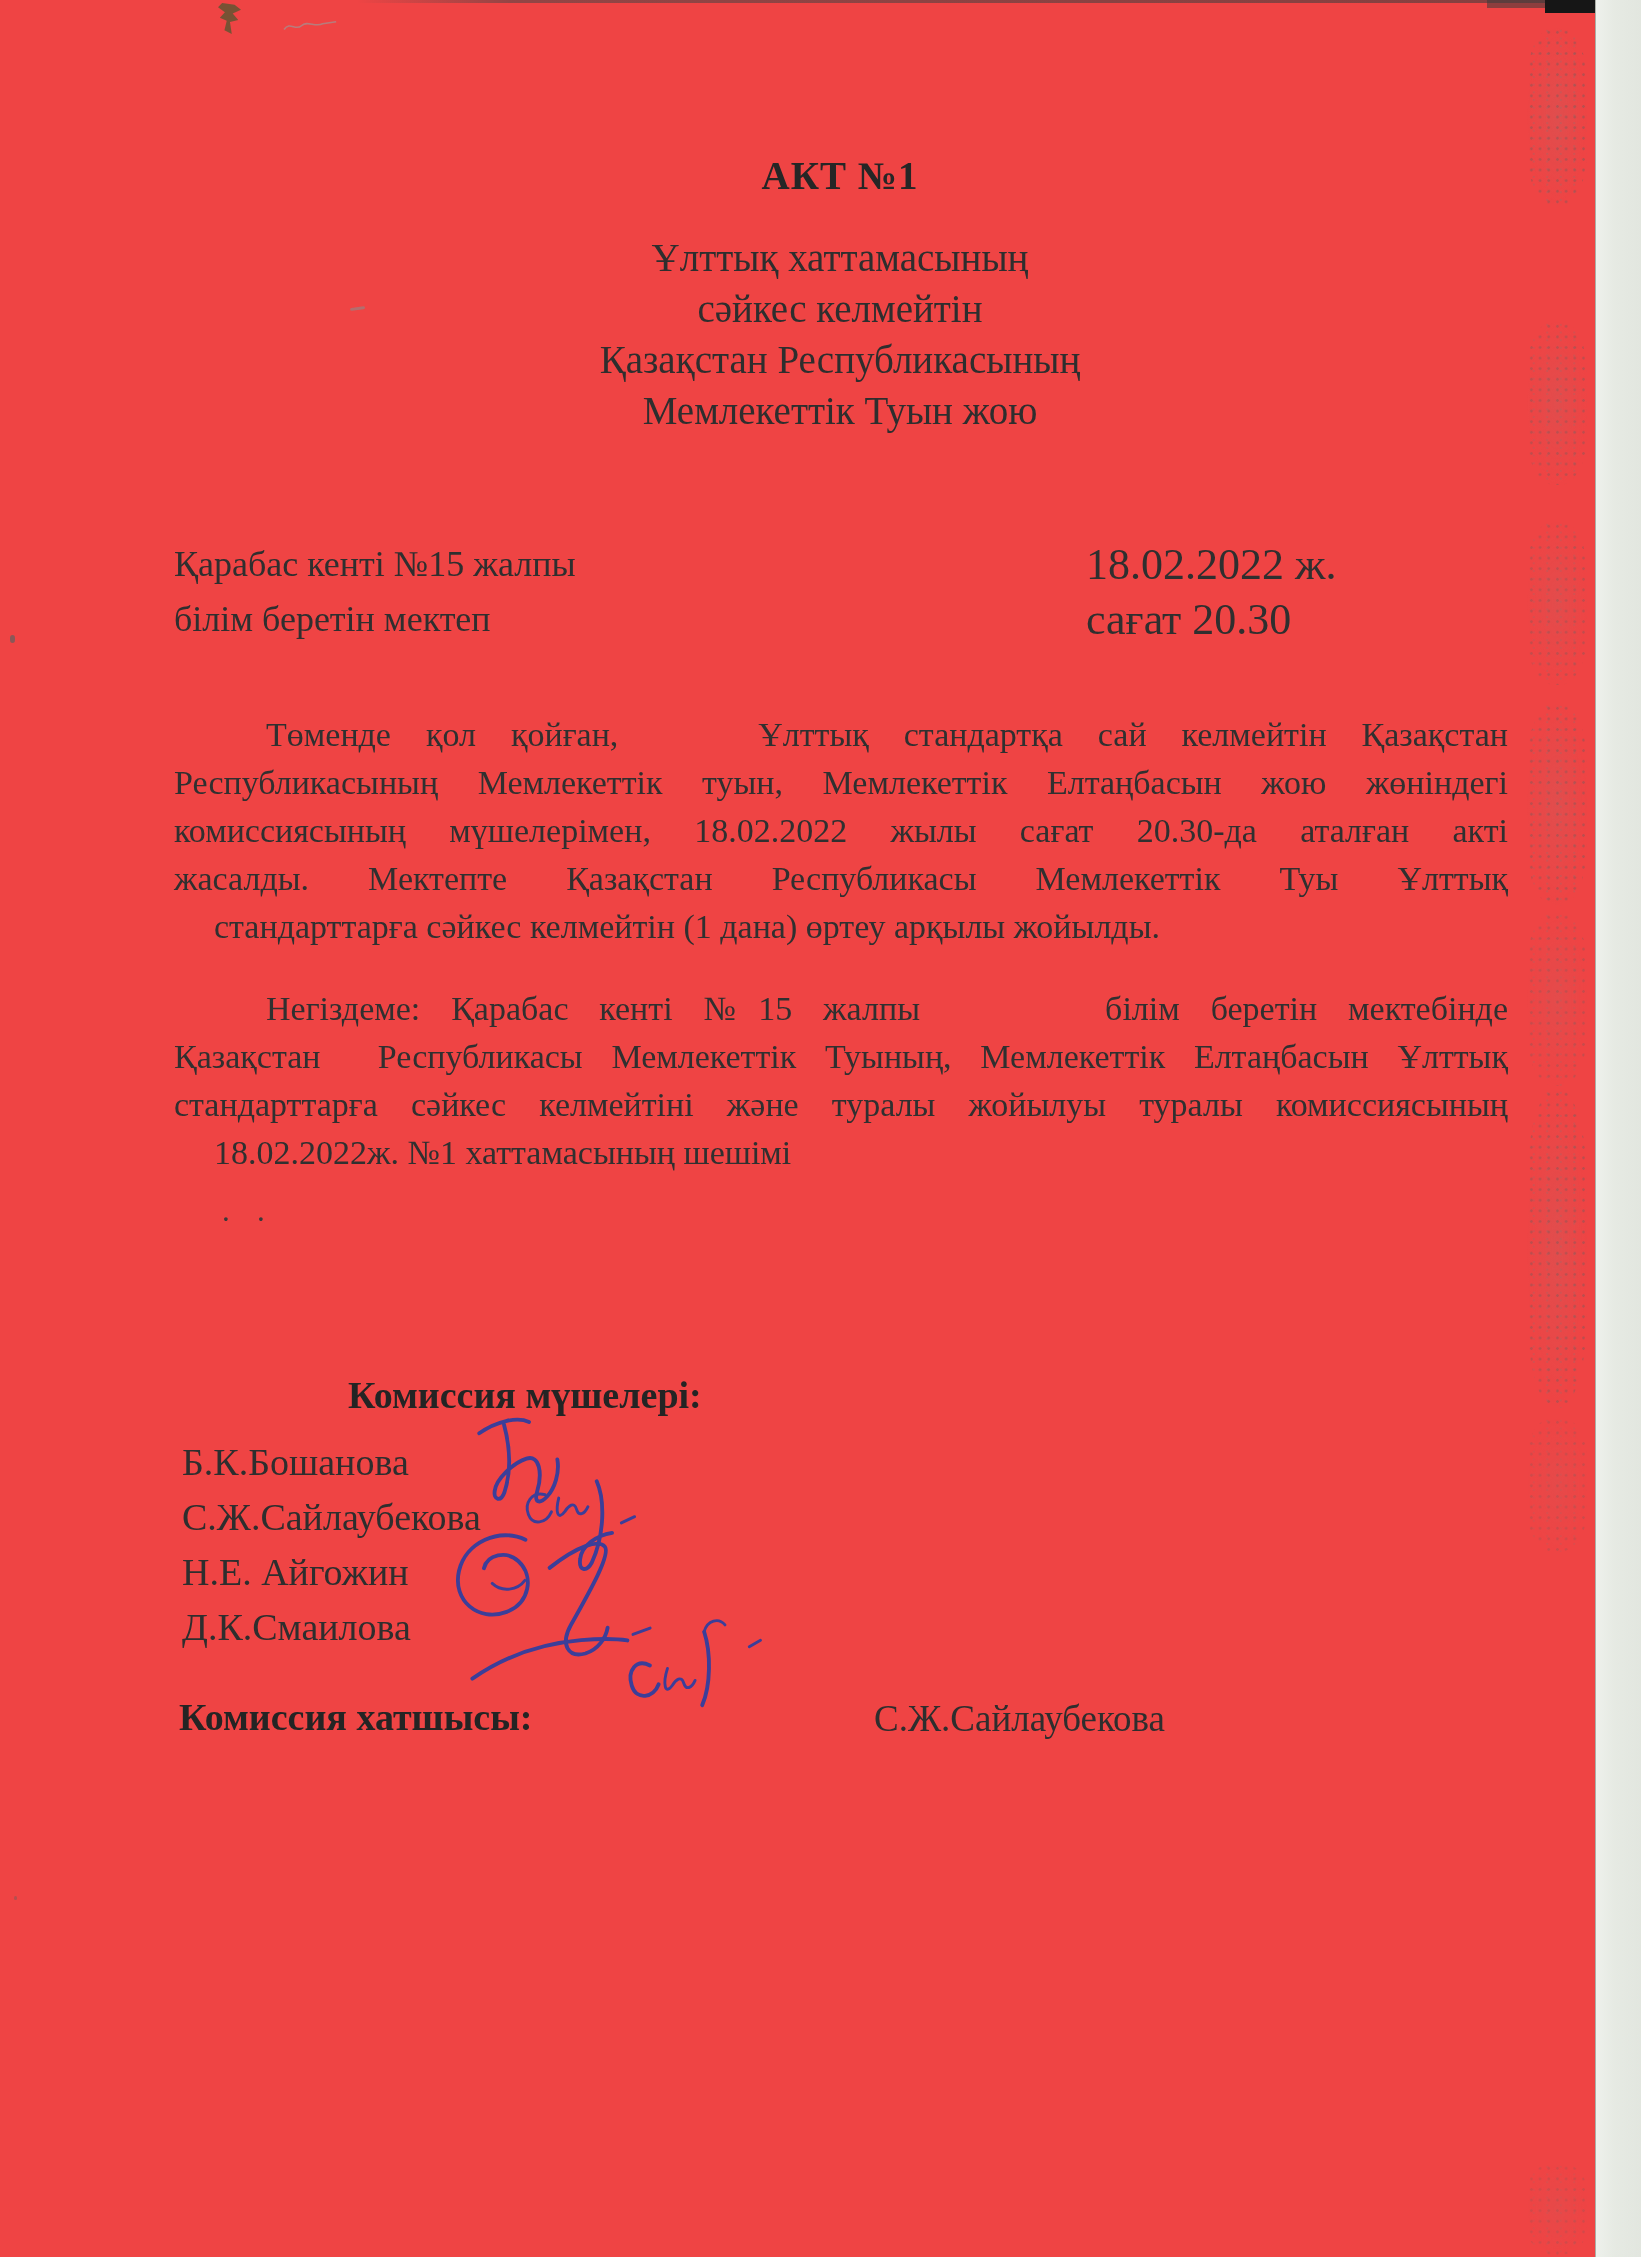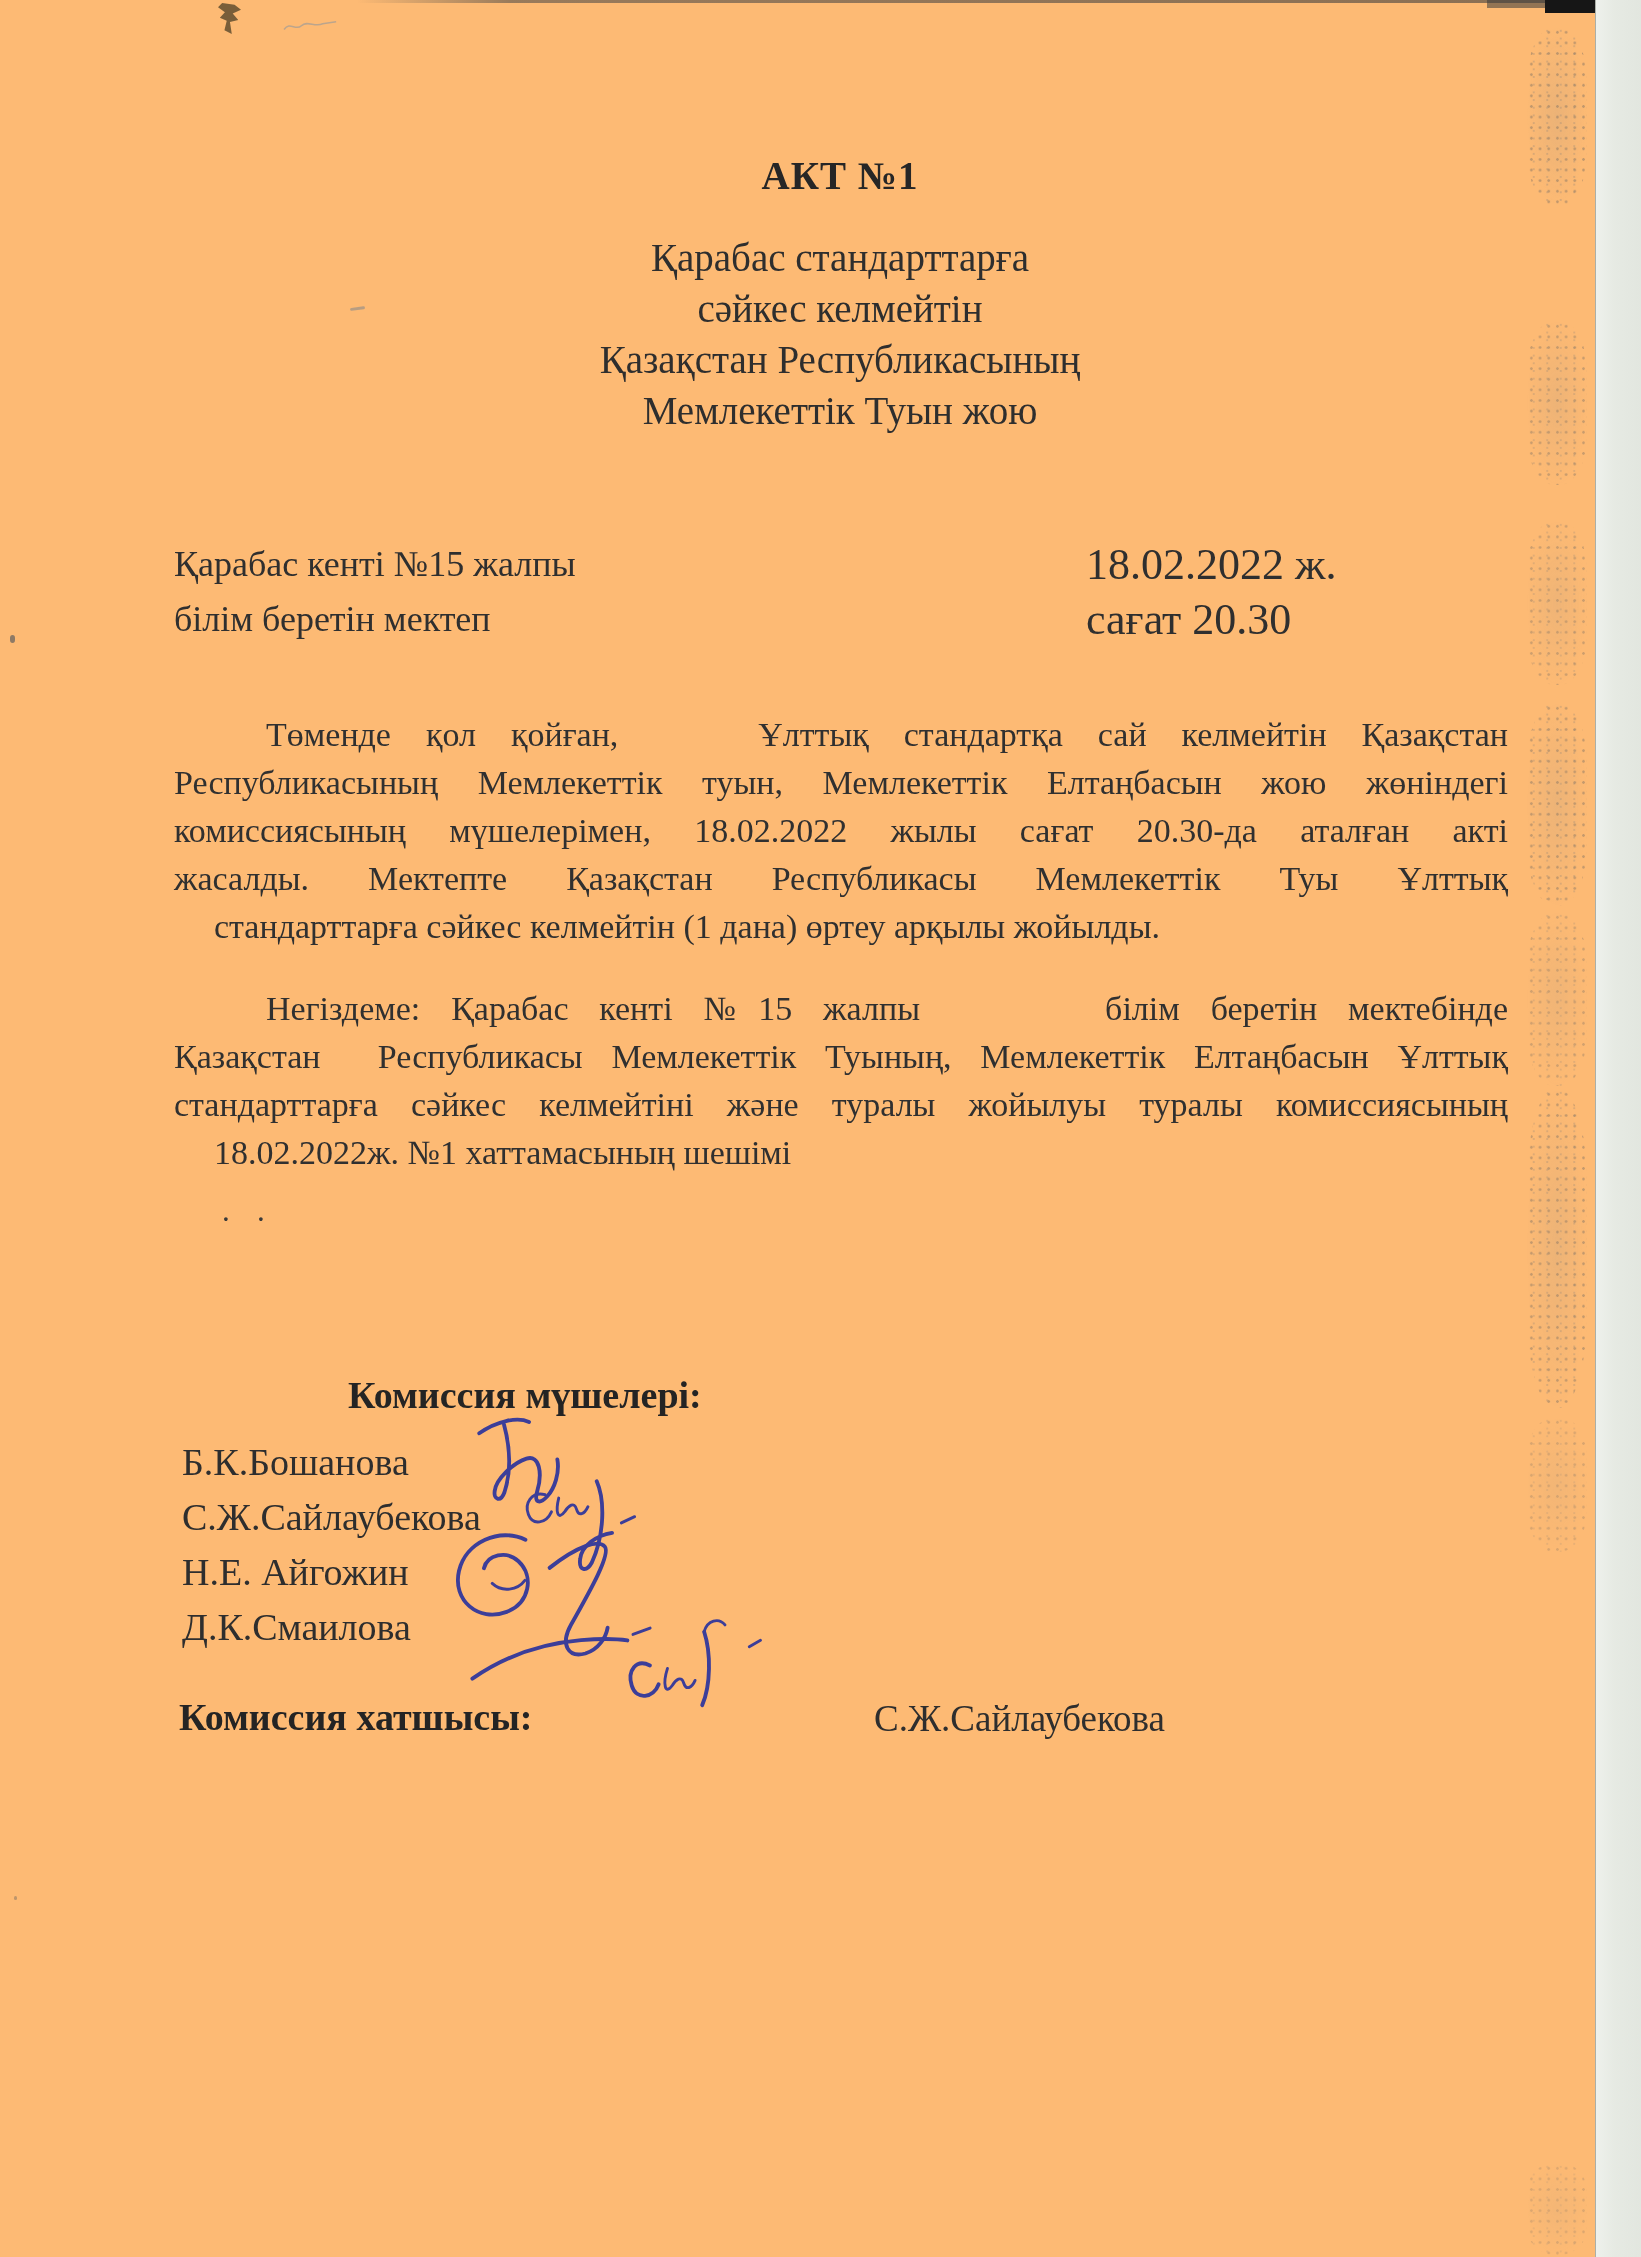--- a/index.html
+++ b/index.html
@@ -1,19 +1,19 @@
 <!DOCTYPE html>
 <html><head>
 <meta charset="utf-8">
 <style>
   html,body{margin:0;padding:0;background:#d9dcd6;}
   .page{
     position:relative;
     width:1641px;height:2257px;
-    background:#fdba74;
+    background:#ef4444;
     overflow:hidden;
     font-family:"Liberation Serif","DejaVu Serif",serif;
     color:#2f2f2f;
   }
   
   .top-hairline{position:absolute;left:357px;top:0;width:1284px;height:2.9px;
     background:linear-gradient(to right,rgba(90,90,90,0),rgba(70,70,70,.55) 12%,rgba(60,60,60,.6));}
   .top-corner-bar{position:absolute;left:1545px;top:0;width:97px;height:12.6px;background:#161616;}
   .top-corner-bar2{position:absolute;left:1487px;top:0;width:68px;height:7.7px;background:#3a3a3a;opacity:.55;}
   .staple-mark{position:absolute;left:218px;top:2.9px;width:23px;height:31px;background:#6a5433;
@@ -88,21 +88,21 @@
   <div class="smudge sm2"></div>
   <div class="smudge sm3"></div>
   <div class="smudge sm4"></div>
   <div class="smudge sm5"></div>
   <div class="smudge sm6"></div>
   <div class="smudge sm7"></div>
   <div class="smudge sm8"></div>
 
   <h1 class="title">АКТ №1</h1>
   <div class="subtitle">
-    <div>Қарабас  стандарттарға</div>
+    <div>Ұлттық  хаттамасының</div>
     <div>сәйкес келмейтін</div>
     <div>Қазақстан Республикасының</div>
     <div>Мемлекеттік Туын жою</div>
   </div>
 
   <div class="info-org">
     <div>Қарабас кенті №15 жалпы</div>
     <div>білім беретін мектеп</div>
   </div>
   <div class="info-date">

